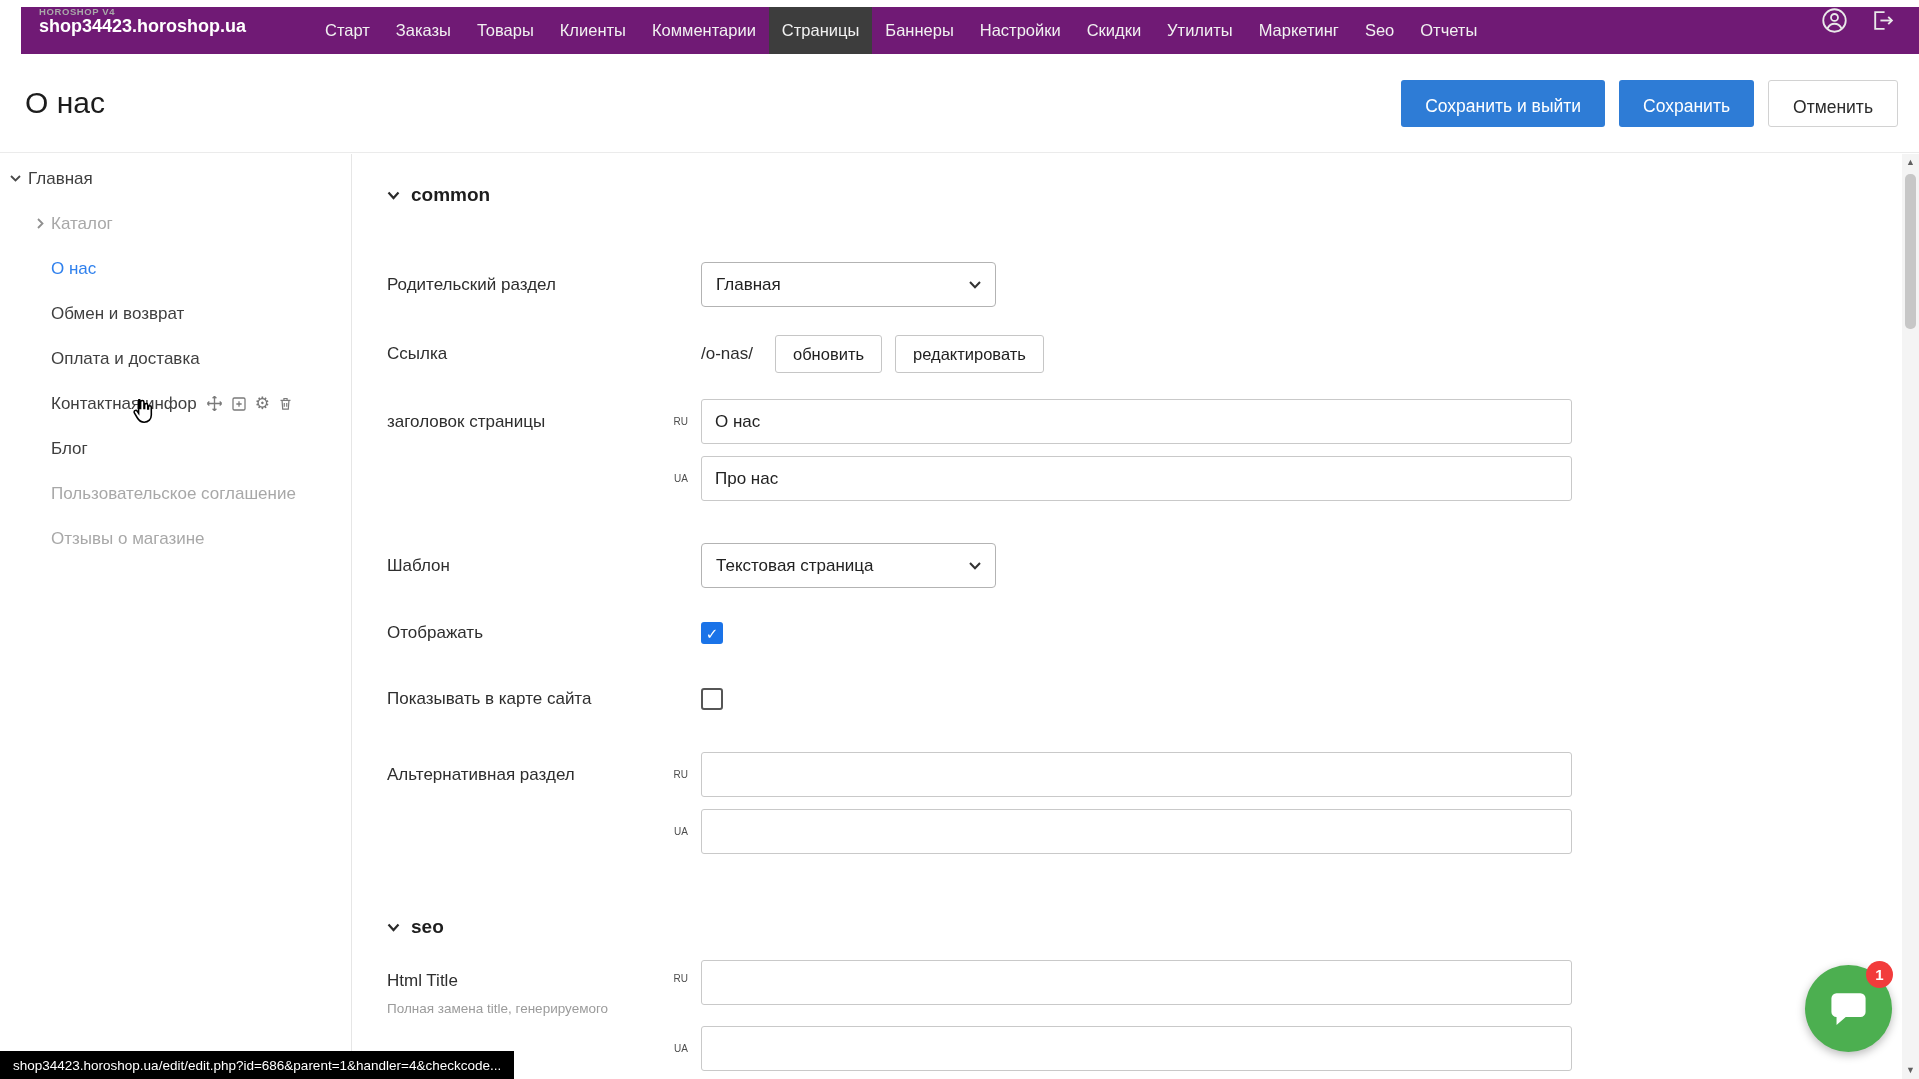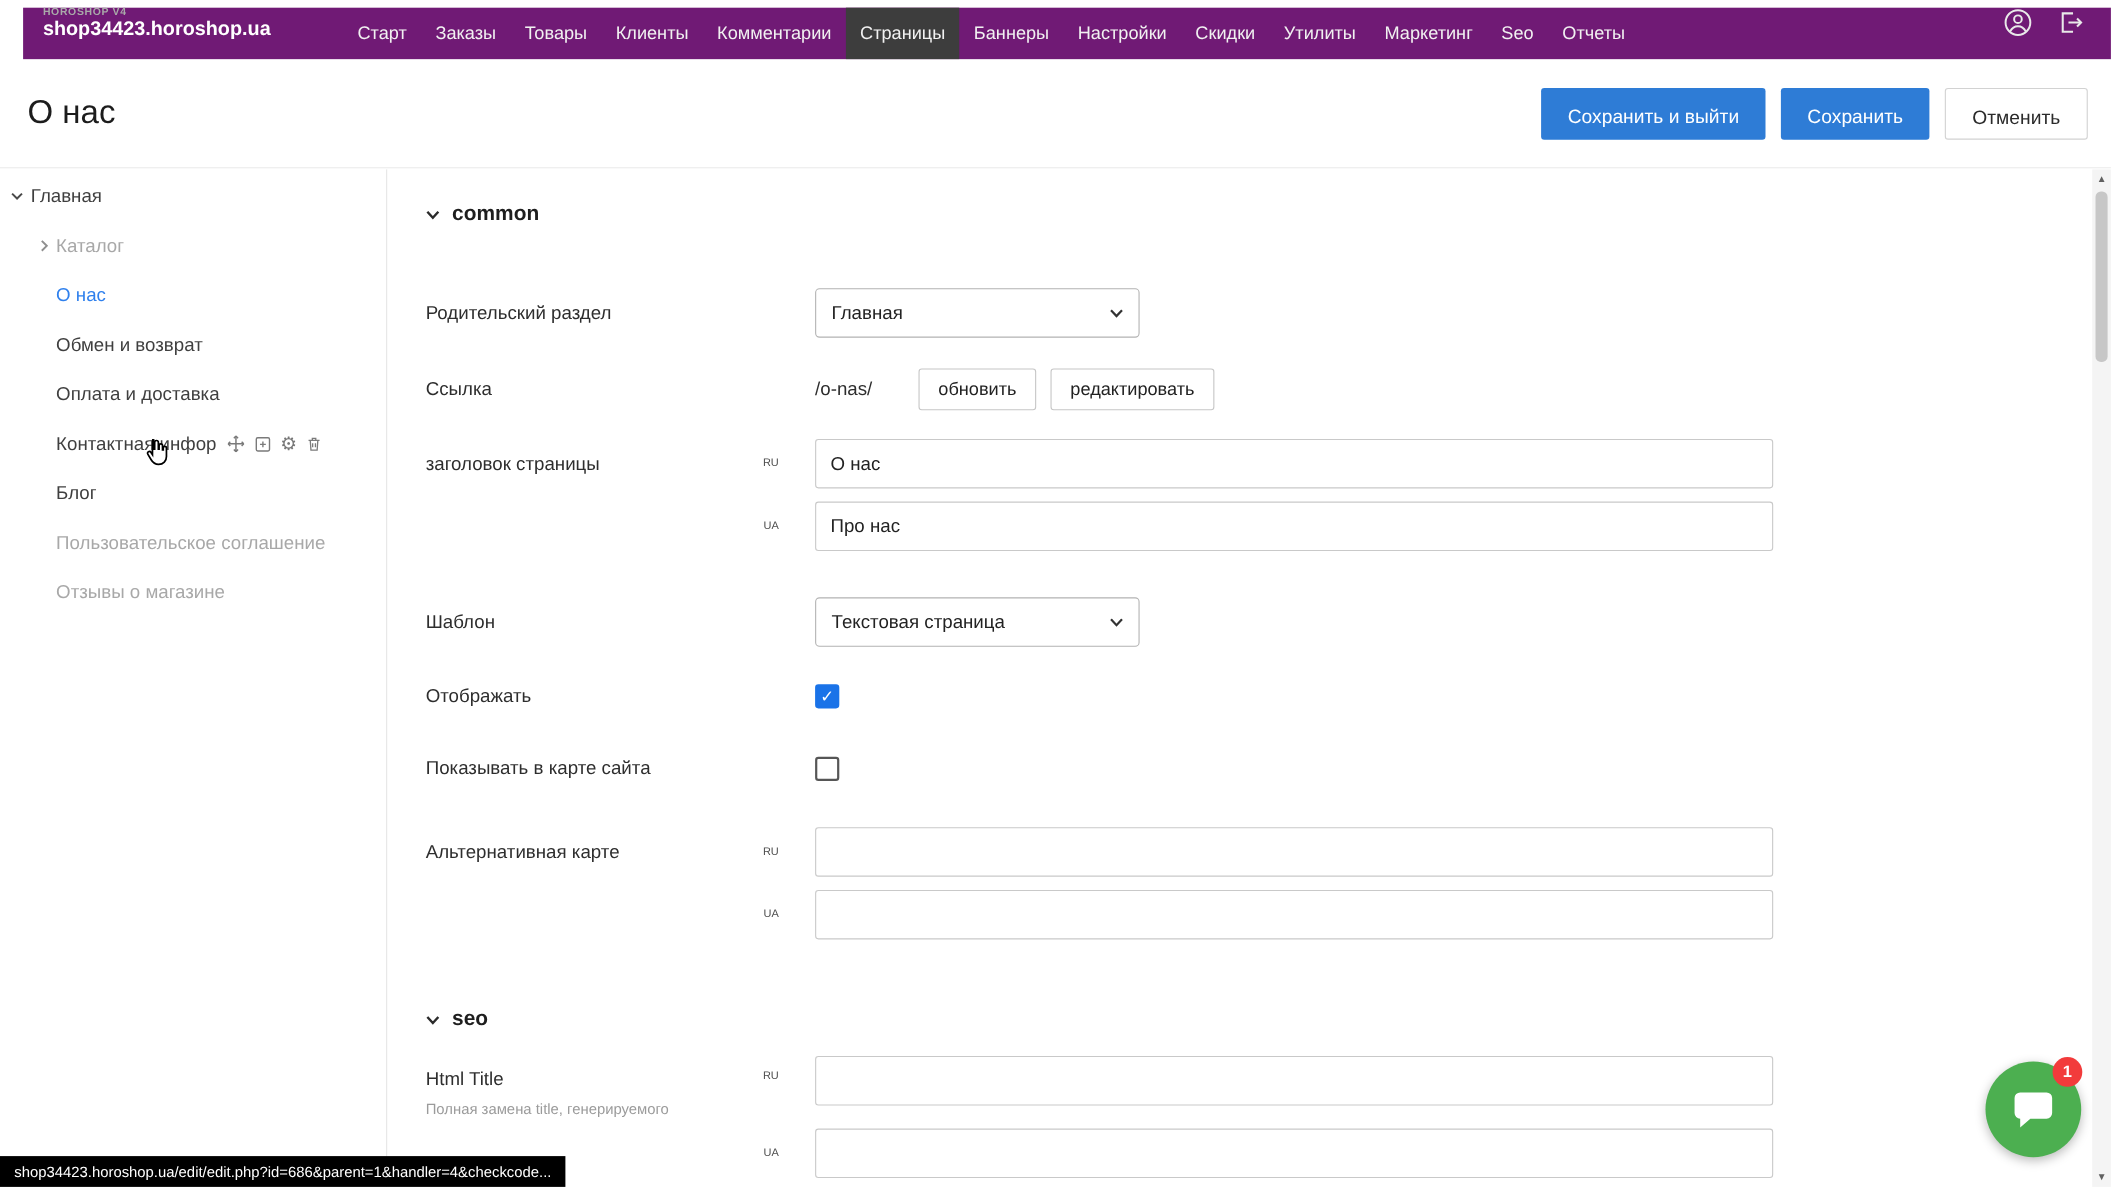--- a/index.html
+++ b/index.html
@@ -38,21 +38,21 @@
   .tree-chevron.right{width:14px;margin-left:-14px;}
   .tree-actions{display:flex;align-items:center;gap:8px;margin-left:9px;}
   .tree-action{display:inline-flex;align-items:center;cursor:pointer;}
   .gear-glyph{font-size:17px;color:#777;line-height:1;}
   .hand-cursor{position:absolute;left:128px;top:397px;z-index:5;}
 
   
   .main{position:absolute;top:154px;left:353px;right:17px;bottom:0;overflow:hidden;padding:30px 0 0 34px;}
   .section-head{display:flex;align-items:center;gap:11px;cursor:pointer;}
   .section-title{font-size:19px;font-weight:bold;color:#1e1e1e;}
-  .frow{display:flex;align-items:center;gap:20px;}
+  .frow{display:flex;align-items:center;}
   .frow.top{align-items:flex-start;}
   .frow.top .flang{padding-top:13px;}
   .flabel{width:270px;font-size:17px;color:#2e2e2e;flex-shrink:0;}
   .flabel.col{display:flex;flex-direction:column;padding-top:11px;}
   .hint{font-size:13.5px;color:#9b9b9b;margin-top:10px;font-weight:400;}
   .flang{width:44px;flex-shrink:0;text-align:right;padding-right:13px;font-size:10px;color:#4c4c4c;}
   .select{width:295px;height:45px;border:1px solid #b3b3b3;border-radius:4px;display:flex;align-items:center;padding:0 14px;cursor:pointer;background:#fff;}
   .select-value{font-size:17px;color:#222;flex:1;}
   .text-input{width:871px;height:45px;border:1px solid #c9c9c9;border-radius:3px;padding:0 13px;font-size:17px;color:#222;font-family:inherit;outline:none;background:#fff;}
   .link-path{font-size:17px;color:#2d2d2d;margin-right:22px;}
@@ -268,21 +268,21 @@
       </div>
     </div>
 
     <div class="frow row-sitemap">
       <span class="flabel">Показывать в карте сайта</span>
       <span class="flang"></span>
       <div class="checkbox"></div>
     </div>
 
     <div class="frow row-alt-ru">
-      <span class="flabel">Альтернативная карте</span>
+      <span class="flabel">Альтернативная раздел</span>
       <span class="flang">RU</span>
       <input class="text-input" type="text" value="" style="">
     </div>
     <div class="frow row-alt-ua">
       <span class="flabel"></span>
       <span class="flang">UA</span>
       <input class="text-input" type="text" value="" style="">
     </div>
 
     <div class="section-head section-seo">

